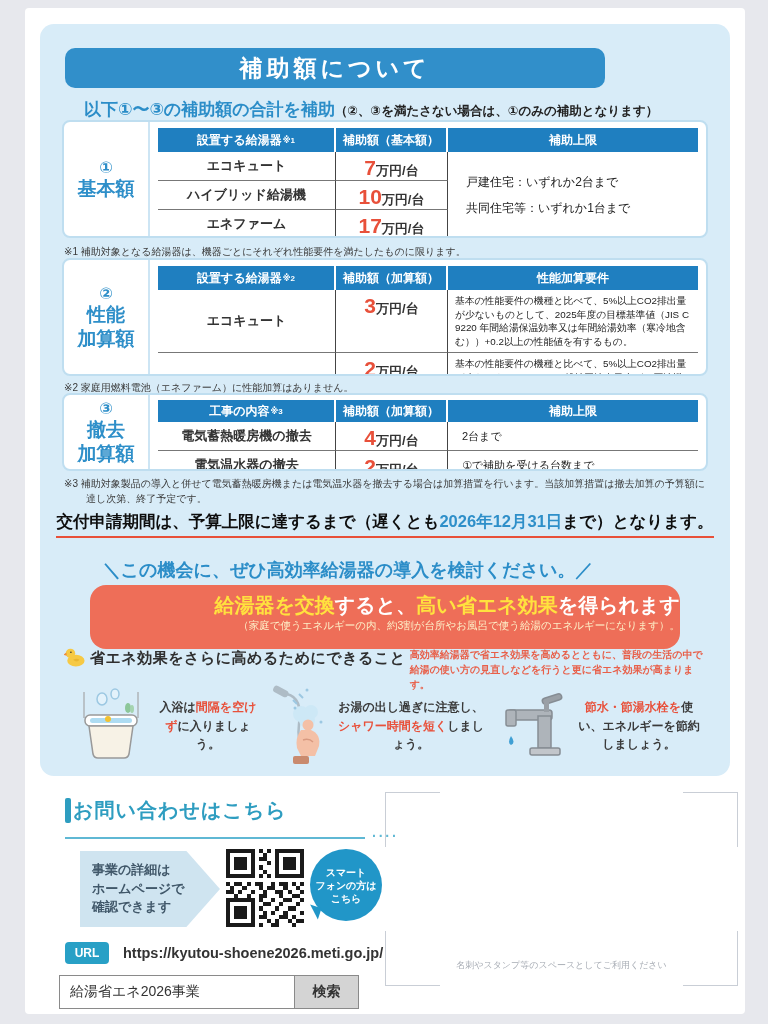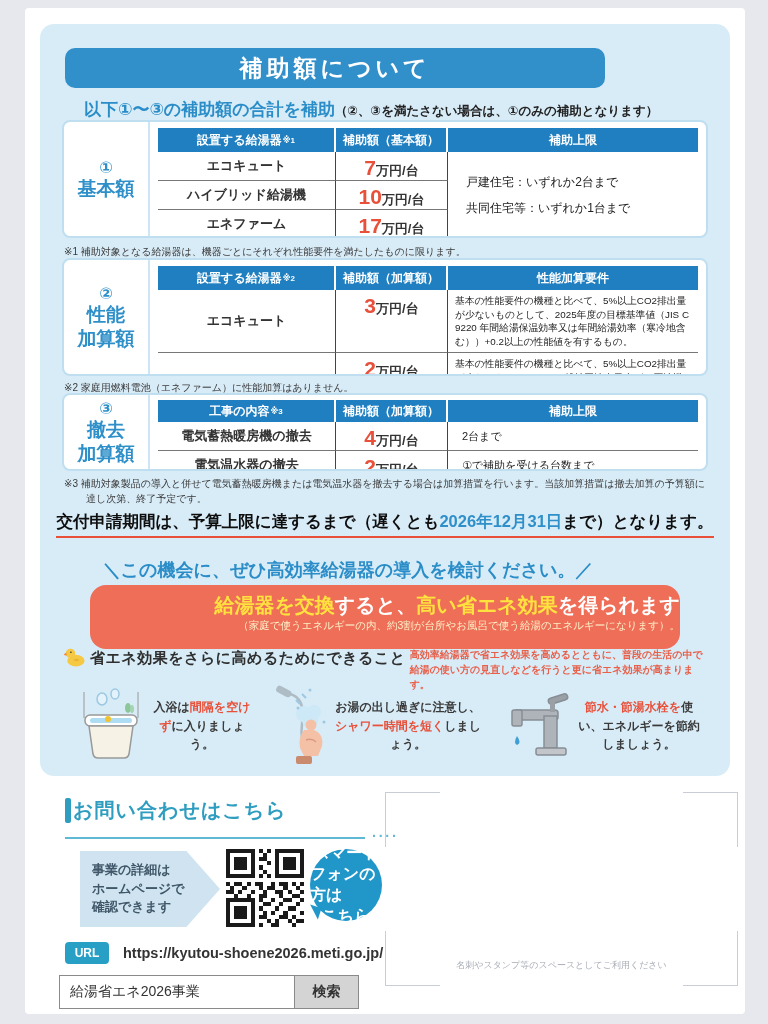--- a/index.html
+++ b/index.html
@@ -83,21 +83,21 @@
   }
   .banner-main { font-size:20px; font-weight:800; color:#fff; line-height:1.2; }
   .banner-main .yl { color:#ffe23e; }
   .banner-sub { font-size:10.5px; font-weight:400; color:#fdf0c8; margin-top:2px; }
 
   .tips-head { position:absolute; left:24px; top:623px; width:646px; display:flex; align-items:flex-start; gap:4px; }
   .tips-title { font-size:15px; font-weight:800; color:#2f2f2f; letter-spacing:0.5px; white-space:nowrap; margin-top:2px; }
   .tips-note { flex:1; font-size:10px; font-weight:600; color:#e8604a; line-height:1.5; }
 
   .tips-row { position:absolute; left:28px; top:660px; width:634px; display:flex; justify-content:space-between; }
-  .tip { display:flex; align-items:center; }
+  .tip { display:flex; align-items:center; gap:6px; }
   .tip-text { font-size:12px; font-weight:800; color:#3a3a3a; line-height:1.55; text-align:center; }
   .tip-text .rd { color:#e8503a; }
   .tt1 { width:100px; } .tt2 { width:148px; } .tt3 { width:126px; }
 
   
   .c-title { position:absolute; left:65px; top:797px; display:flex; align-items:center; gap:2px; }
   .c-bar { width:6px; height:25px; background:#2e9dc0; border-radius:2px; }
   .c-title-text { color:#2e9dc0; font-size:20px; font-weight:800; letter-spacing:1px; }
   .c-line { position:absolute; left:65px; top:837px; width:300px; height:2px; background:#5fb8d4; }
   .c-dots { position:absolute; left:372px; top:828px; color:#5fb8d4; font-size:14px; font-weight:800; letter-spacing:2px; }
@@ -109,21 +109,21 @@
     display:flex; flex-direction:column; justify-content:center;
     padding-left:12px; gap:2px;
   }
   .arrow span { font-size:13px; font-weight:800; color:#41586a; line-height:1.3; }
   .qr { position:absolute; left:226px; top:849px; width:78px; height:78px; }
   .bubble {
     position:absolute; left:310px; top:849px; width:72px; height:72px;
     background:#2196c8; border-radius:50%;
     display:flex; flex-direction:column; align-items:center; justify-content:center;
   }
-  .bubble span { color:#fff; font-size:16px; font-weight:800; line-height:1.3; }
+  .bubble span { color:#fff; font-size:10px; font-weight:800; line-height:1.3; }
   .bubble-tail {
     position:absolute; left:308px; top:906px; width:0; height:0;
     border-top:12px solid #2196c8; border-left:12px solid transparent;
     transform:rotate(18deg);
   }
 
   .url-row { position:absolute; left:65px; top:942px; display:flex; align-items:center; gap:14px; }
   .url-badge { width:44px; height:22px; background:#28a0c6; border-radius:4px; color:#fff;
     font-size:12px; font-weight:800; display:flex; align-items:center; justify-content:center; }
   .url-text { font-size:14.5px; font-weight:800; color:#333; }

